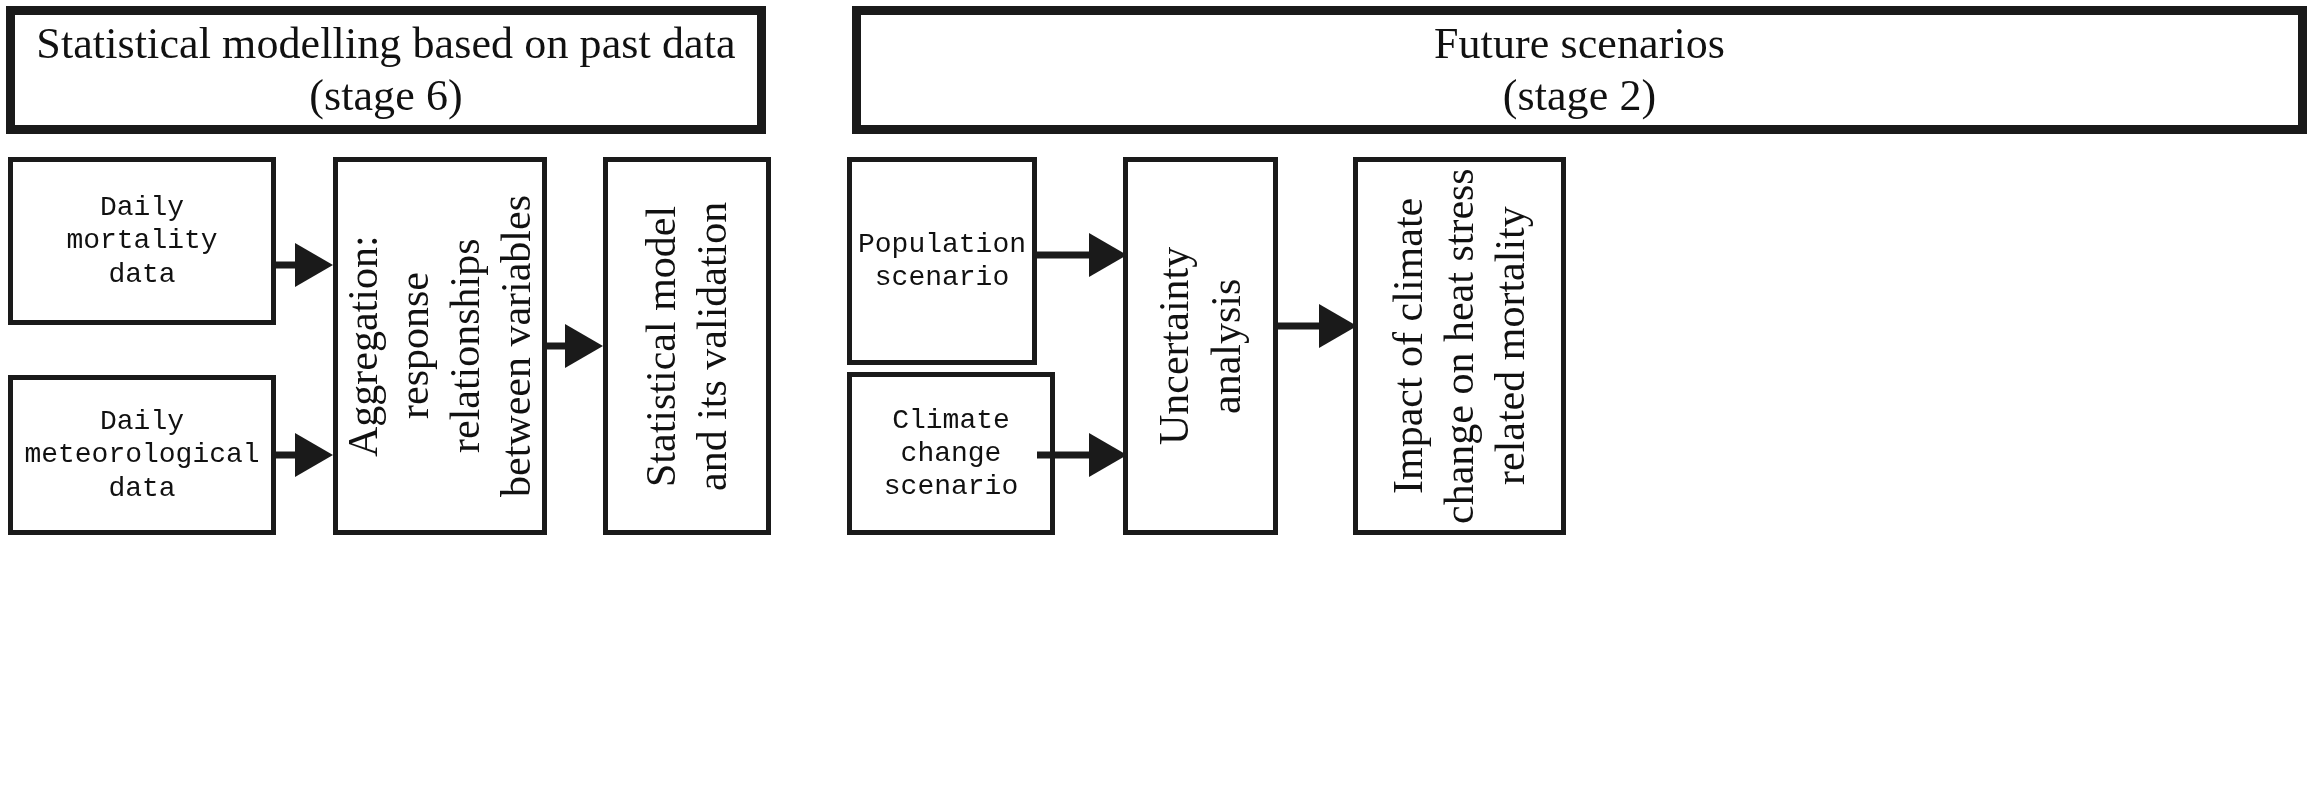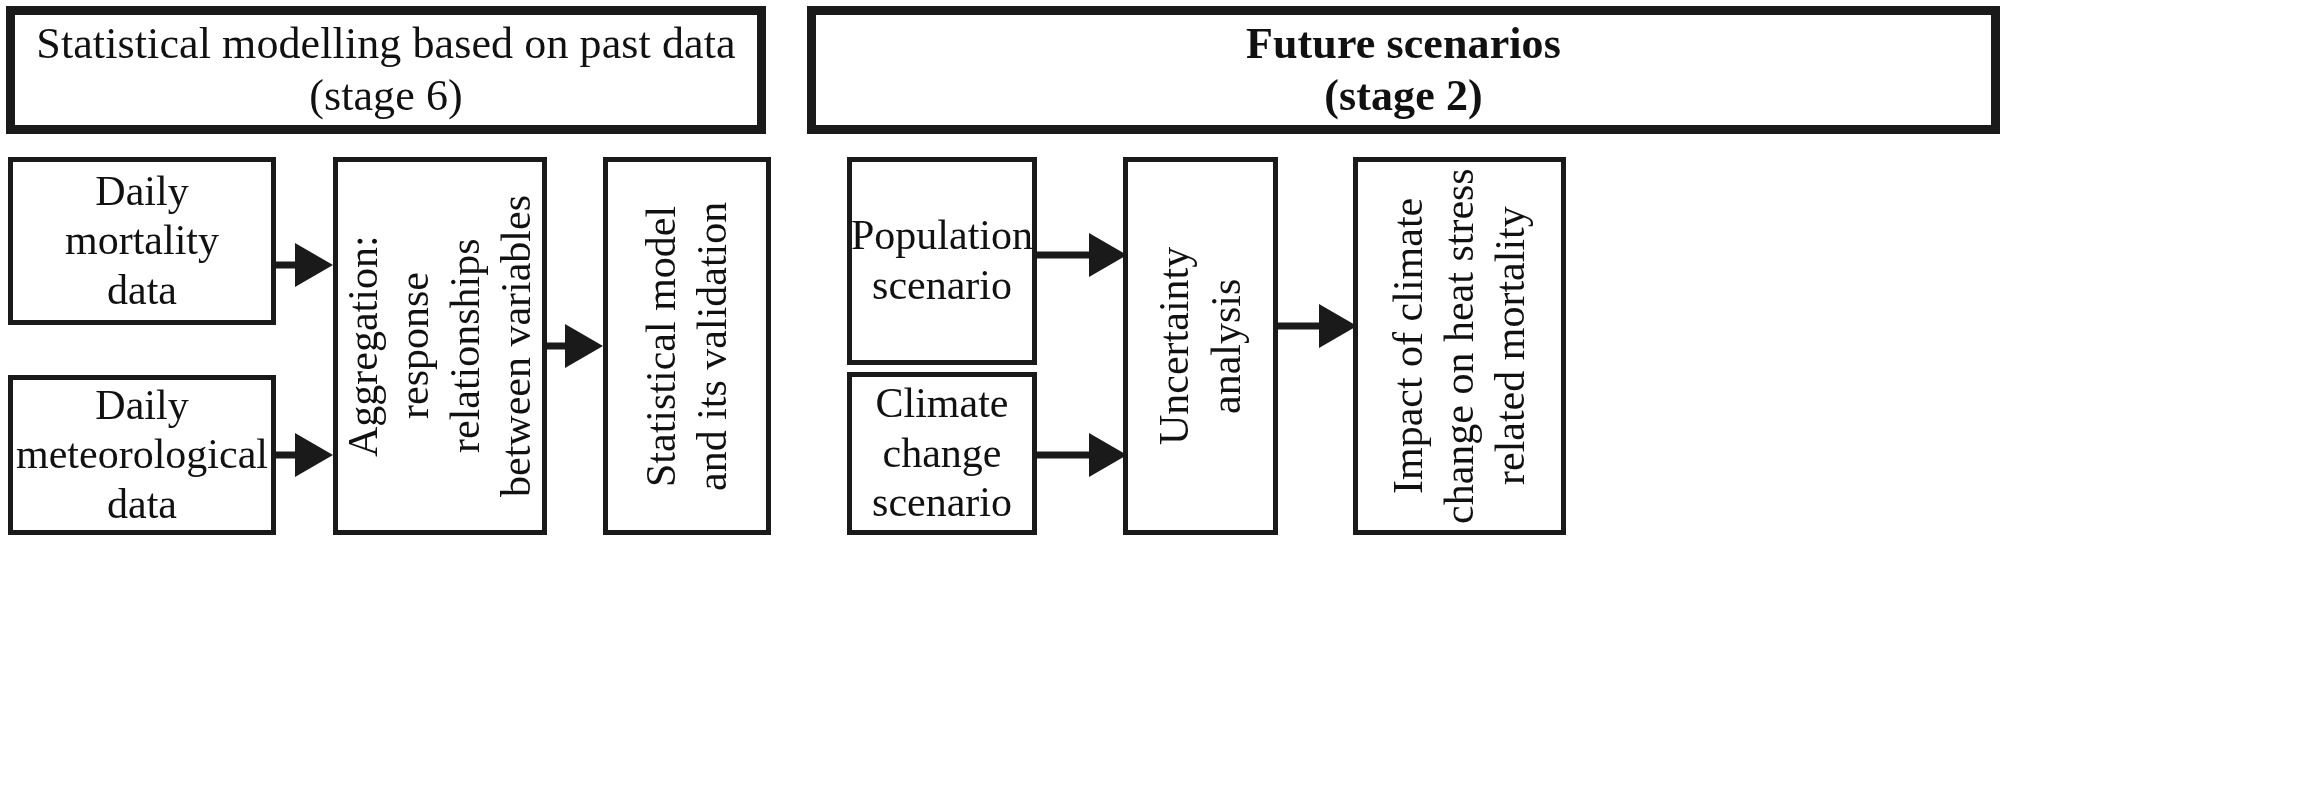--- a/index.html
+++ b/index.html
@@ -47,21 +47,22 @@
   }
 
   
   .stage-header {
     font-size: 44px;
     letter-spacing: .1px;
   }
 
   
   .hbox {
-    font-size: 42px;
+    font-size: 28px;
+    font-family: Liberation Mono, monospace;
   }
 
   
   .vbox {
     writing-mode: vertical-rl;
     transform: rotate(180deg);
     font-size: 42px;
     line-height: 1.22;
   }
   .vbox .box-label {
@@ -134,31 +135,31 @@
   <div class="arrow" style="left:276px; top:433px; width:57px; height:44px;">
     <div class="shaft" style="width:22px;"></div>
     <div class="head" style="left:19px;"></div>
   </div>
 
   <div class="arrow" style="left:547px; top:324px; width:56px; height:44px;">
     <div class="shaft" style="width:22px;"></div>
     <div class="head" style="left:18px;"></div>
   </div>
 
-  <div class="box thick stage-header" style="left:807px; top:6px; width:1193px; height:128px;font-weight:bold;">
+  <div class="box thick stage-header" style="left:852px; top:6px; width:1455px; height:128px;">
     <span class="box-label">Future scenarios
 (stage 2)</span>
   </div>
 
   <div class="box med hbox" style="left:847px; top:157px; width:190px; height:208px;">
     <span class="box-label">Population
 scenario</span>
   </div>
 
-  <div class="box med hbox" style="left:847px; top:372px; width:190px; height:163px;">
+  <div class="box med hbox" style="left:847px; top:372px; width:208px; height:163px;">
     <span class="box-label">Climate
 change
 scenario</span>
   </div>
 
   <div class="box med vbox" style="left:1123px; top:157px; width:155px; height:378px;">
     <span class="box-label">Uncertainty
 analysis</span>
   </div>
 

